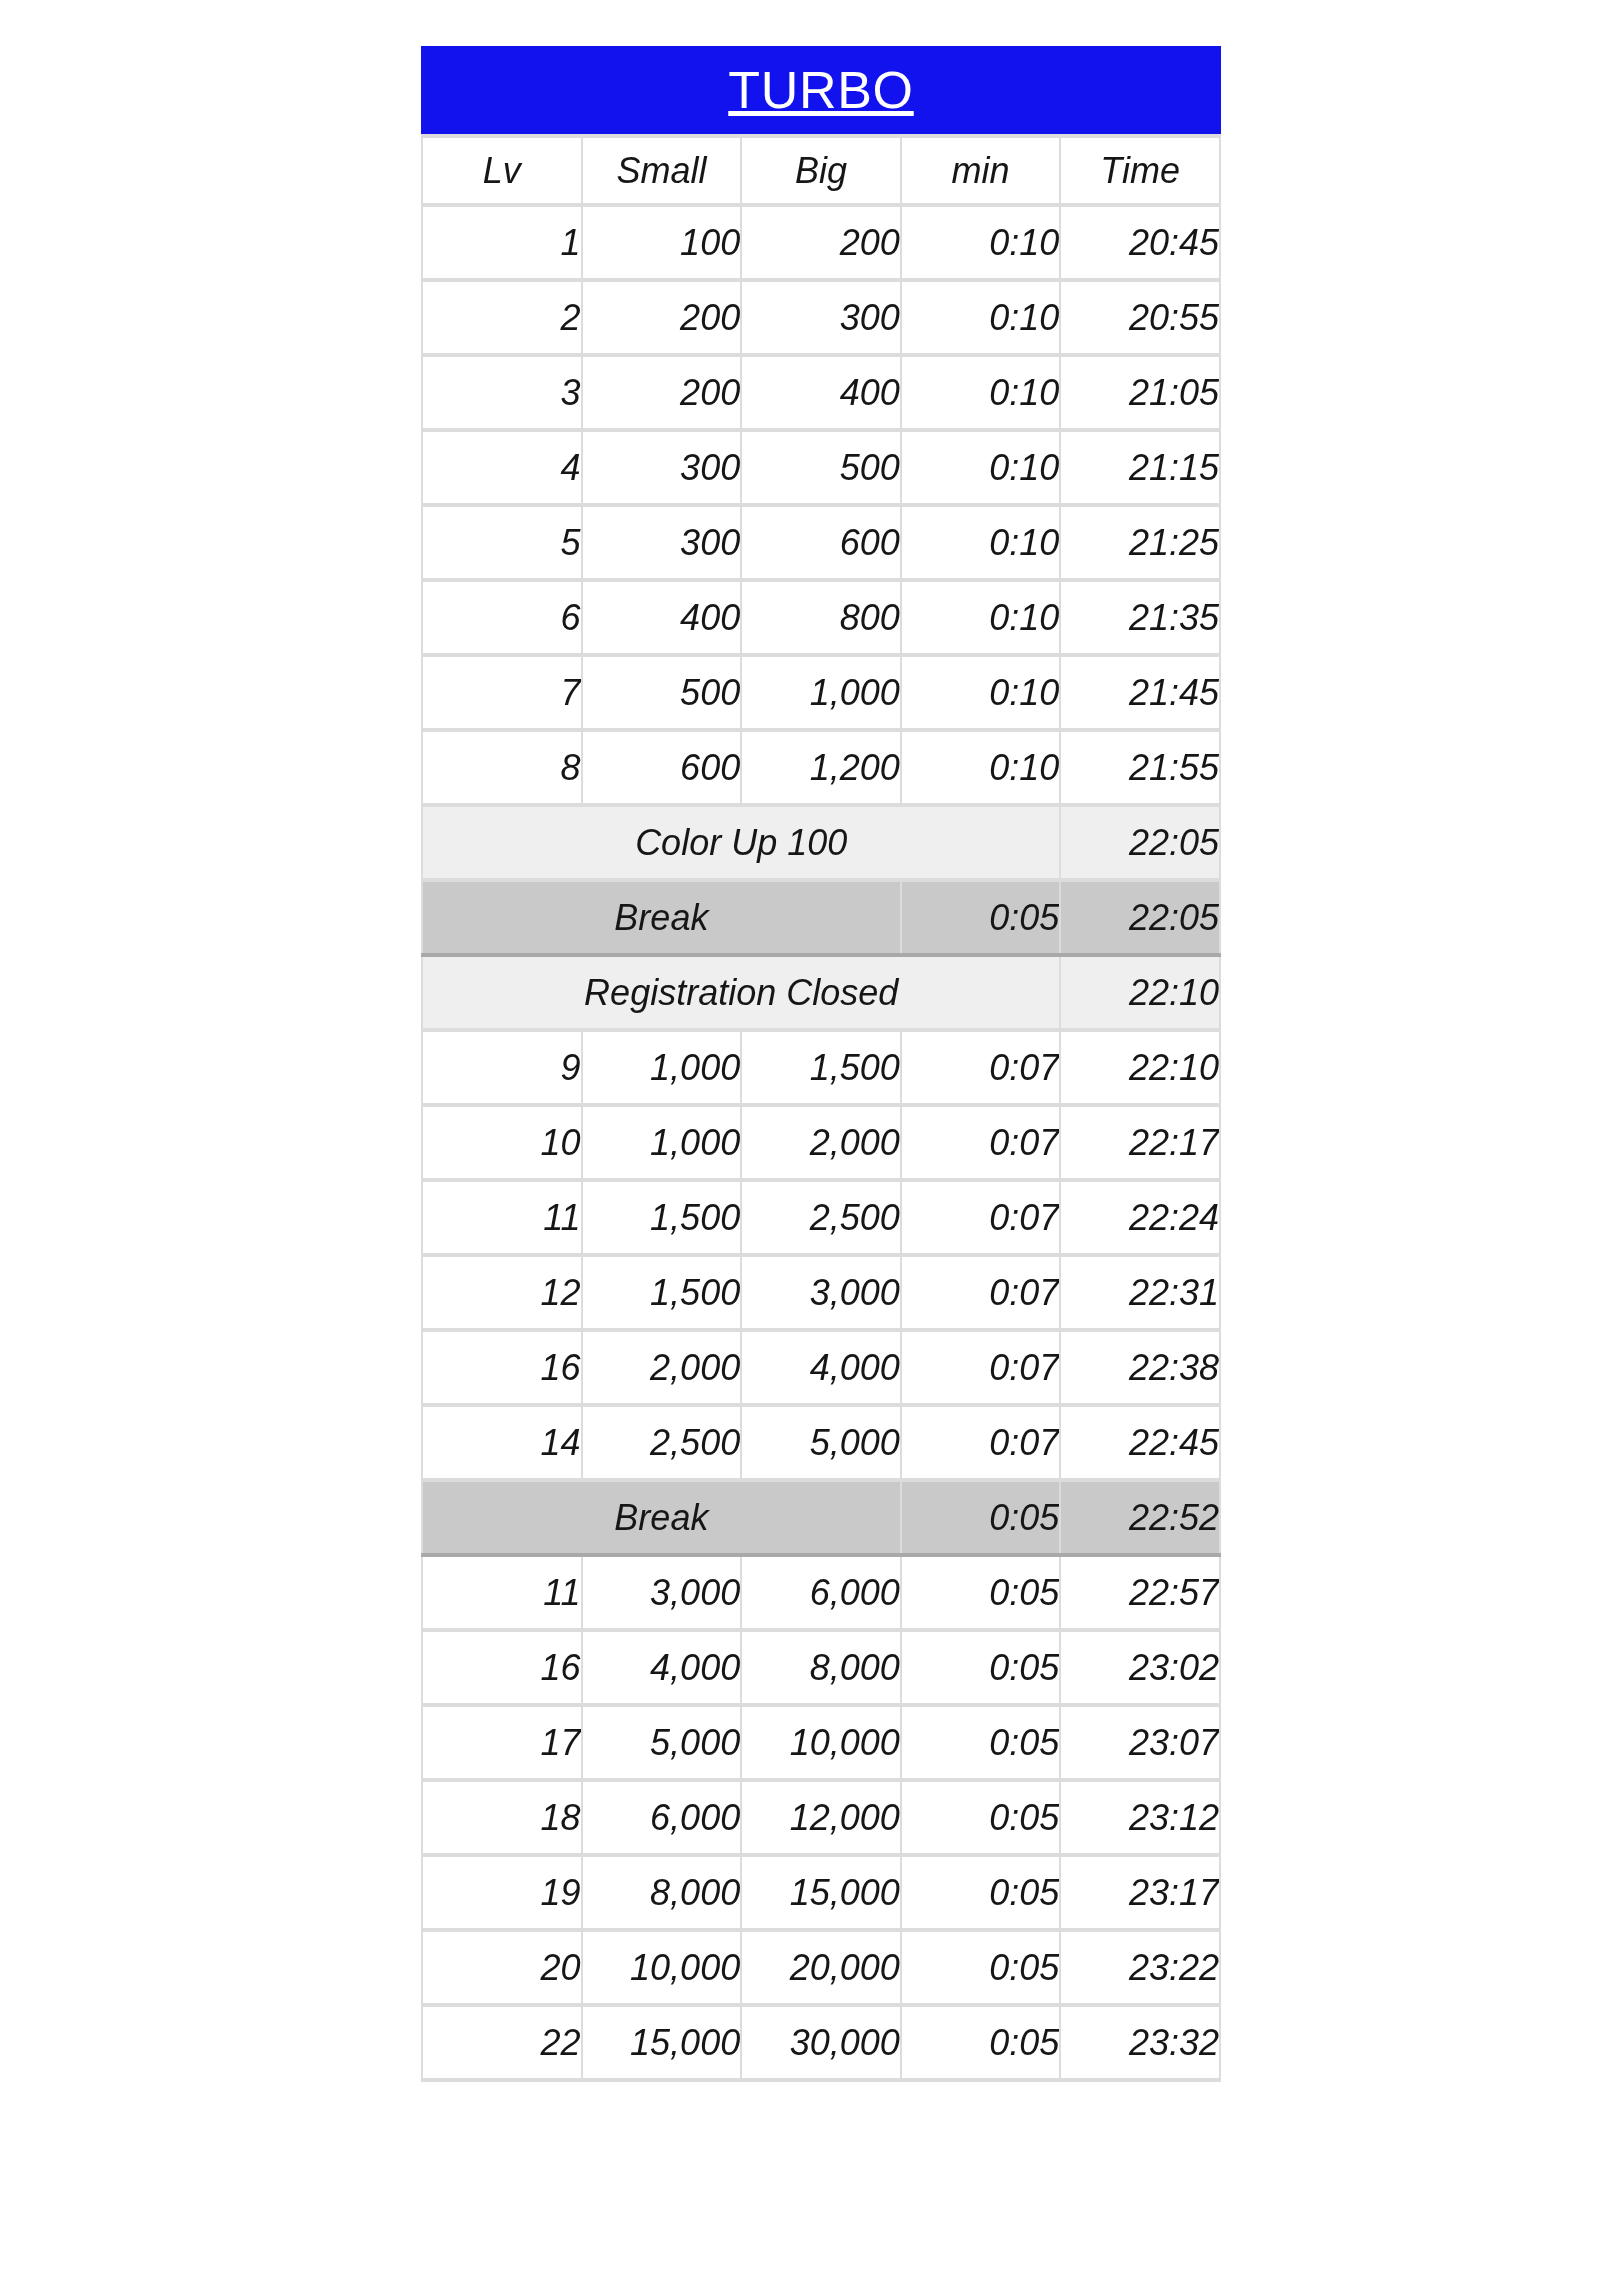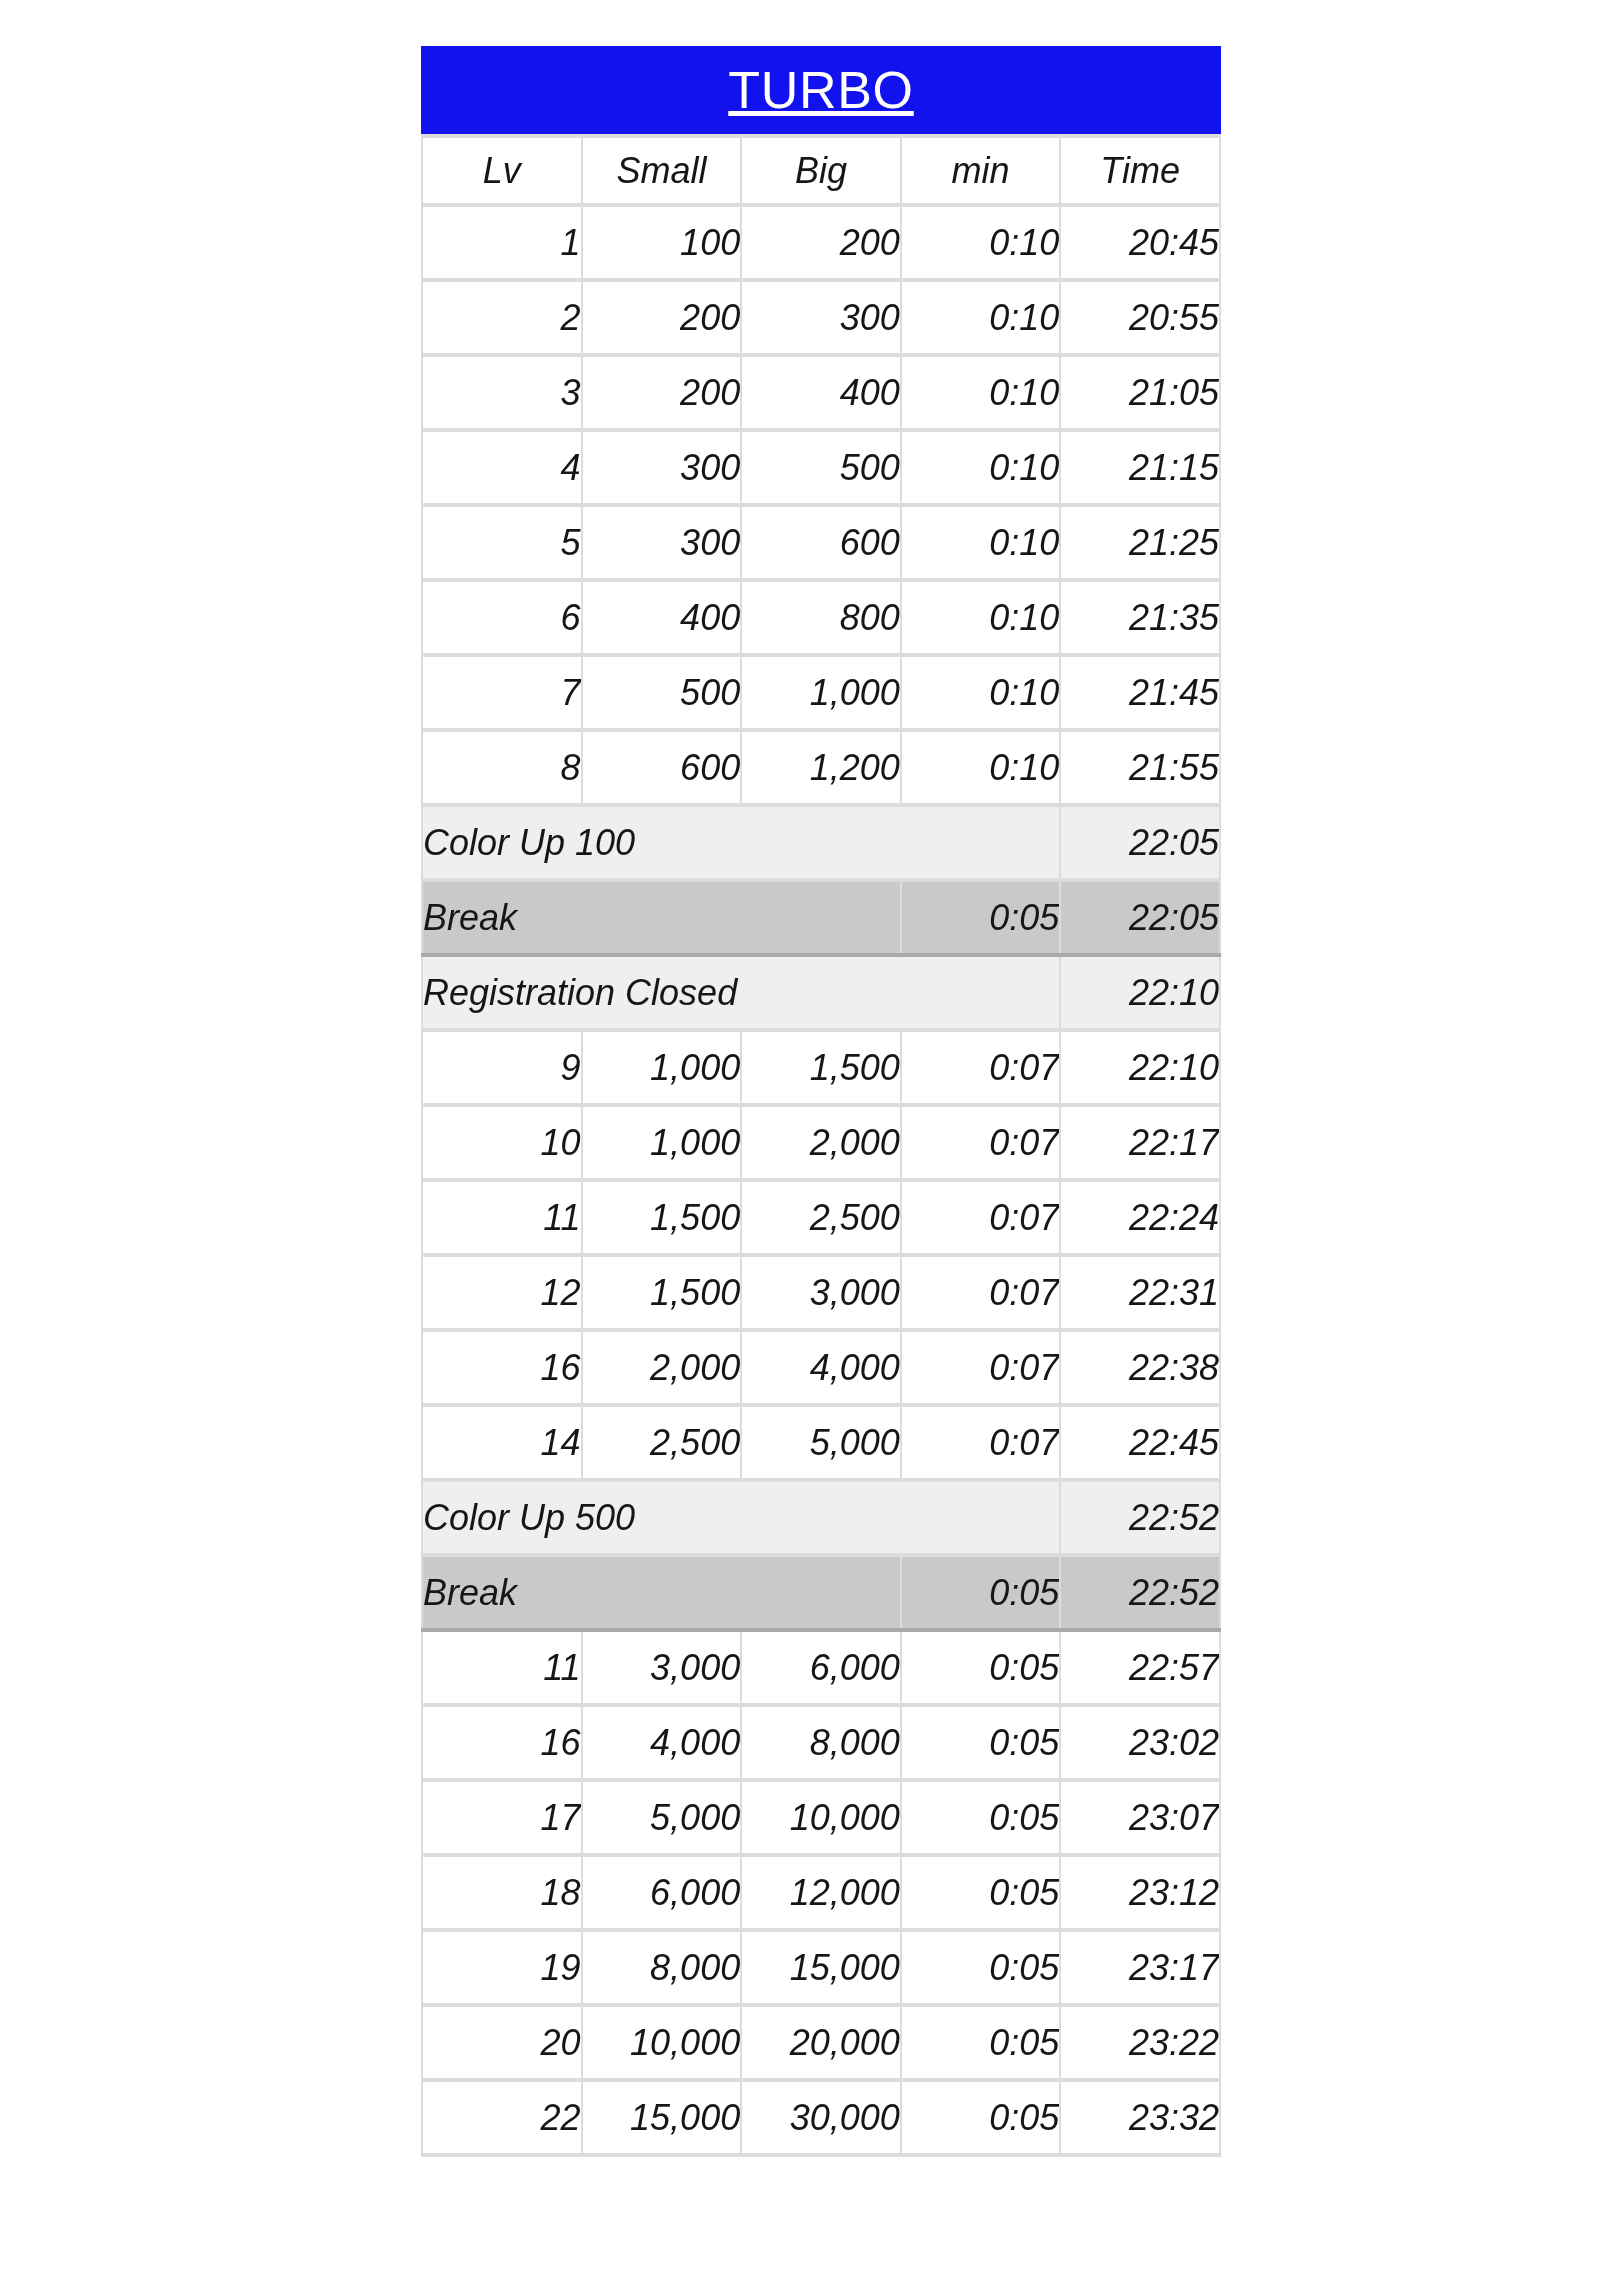--- a/index.html
+++ b/index.html
@@ -53,21 +53,21 @@
   }
   table.blinds thead th {
     text-align: center;
     height: 65px;
   }
   td.num {
     text-align: right;
     padding-right: 19.6px;
   }
   td.span-label {
-    text-align: left;
+    text-align: center;
   }
   tr.event td {
     background: var(--event-row-bg, #efefef);
   }
   tr.break td {
     background: var(--break-row-bg, #c9c9c9);
     border-top-color: var(--break-border, #a9a9a9);
     border-bottom-color: var(--break-border, #a9a9a9);
     margin-left: 28px;
   }
@@ -204,24 +204,20 @@
           <td class="num">0:07</td>
           <td class="num">22:38</td>
         </tr>
         <tr class="level">
           <td class="num">14</td>
           <td class="num">2,500</td>
           <td class="num">5,000</td>
           <td class="num">0:07</td>
           <td class="num">22:45</td>
         </tr>
-        <tr class="event">
-          <td class="span-label" colspan="4">Color Up 500</td>
-          <td class="num">22:52</td>
-        </tr>
         <tr class="break">
           <td class="span-label" colspan="3">Break</td>
           <td class="num">0:05</td>
           <td class="num">22:52</td>
         </tr>
         <tr class="level">
           <td class="num">11</td>
           <td class="num">3,000</td>
           <td class="num">6,000</td>
           <td class="num">0:05</td>

